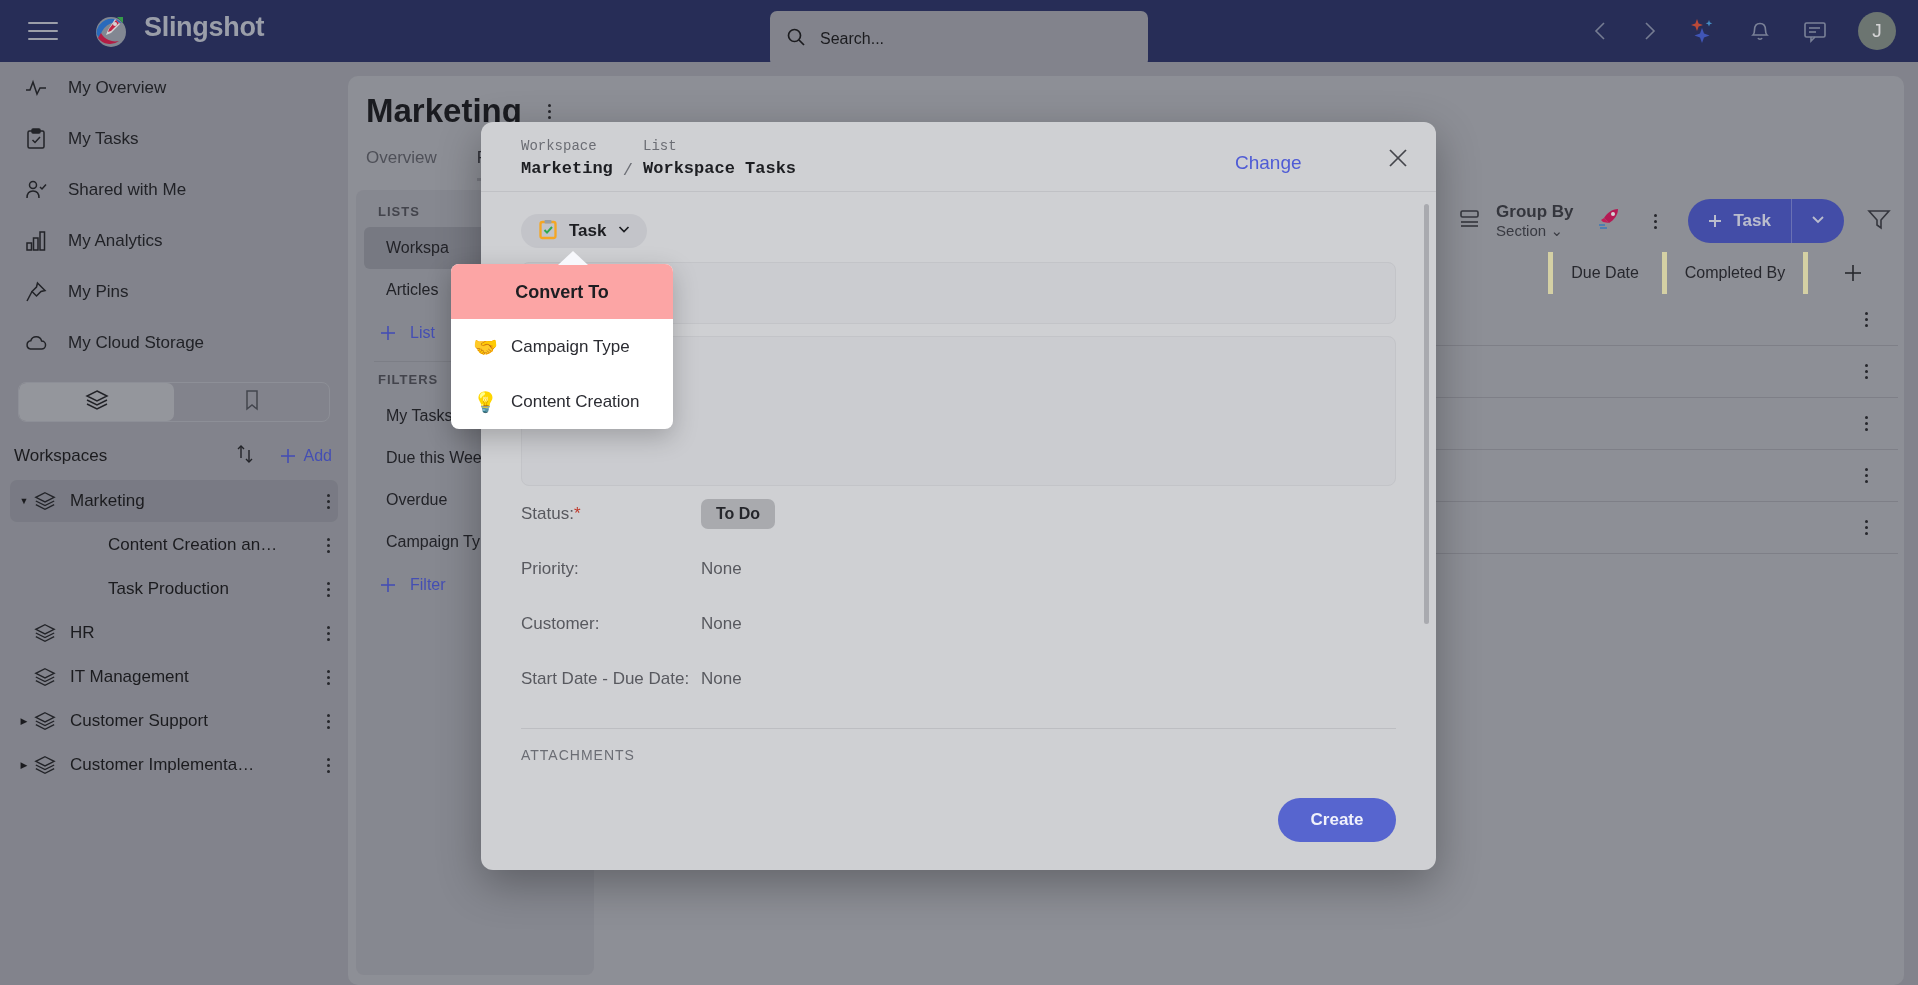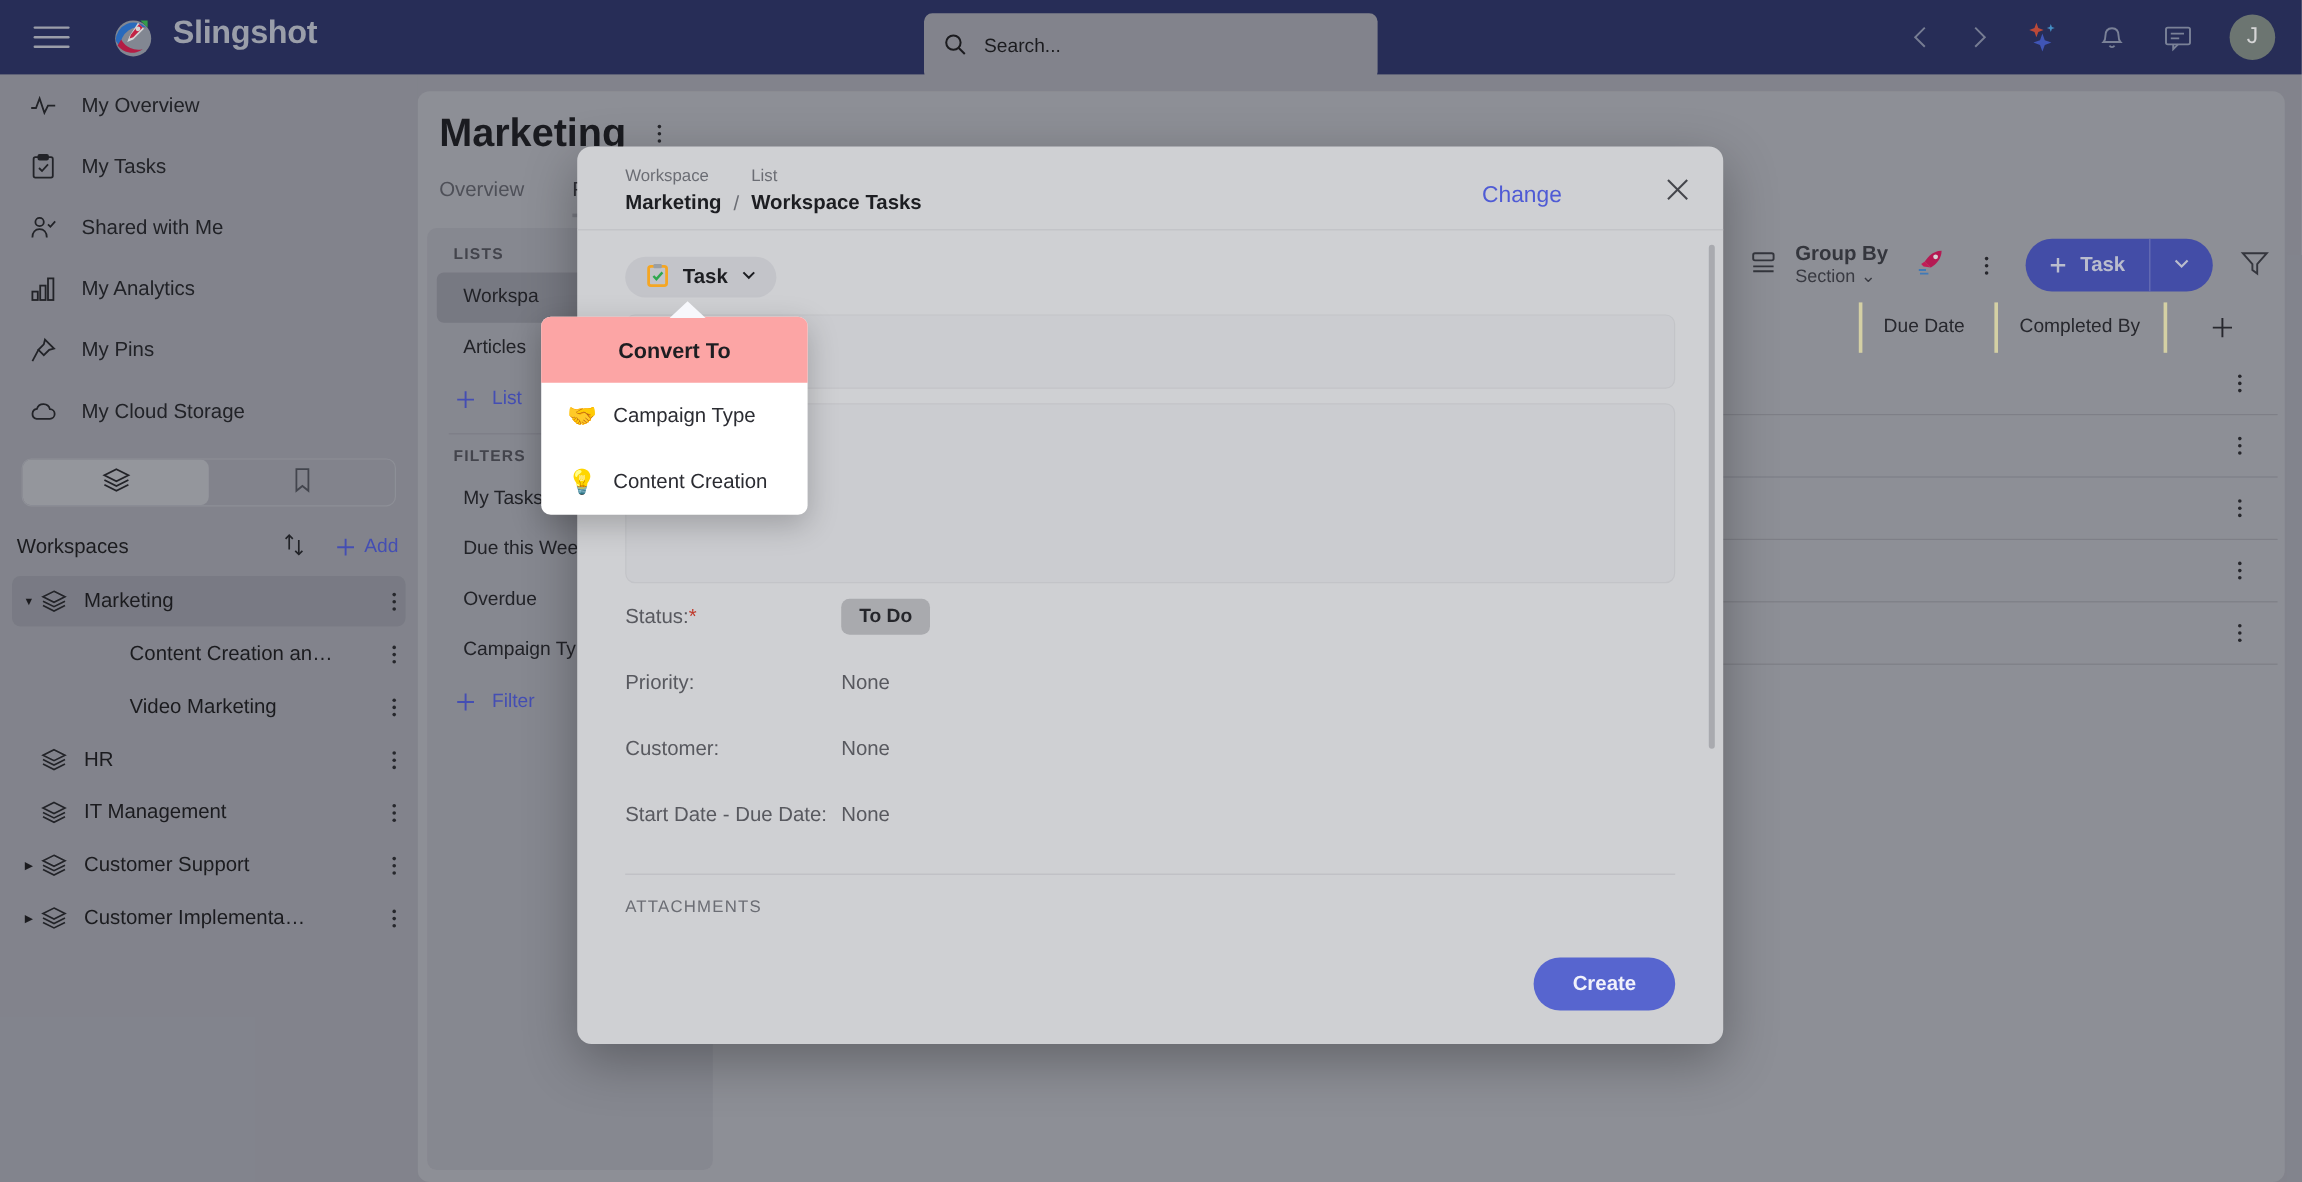--- a/index.html
+++ b/index.html
@@ -117,34 +117,34 @@
     display: flex; align-items: center; background: #4e5ac6; border-radius: 22px;
     height: 44px; cursor: pointer; color: #dfe2f5;
   }
   .btn-task .lbl { display: flex; align-items: center; gap: 10px; padding: 0 20px 0 18px; font-size: 17px; font-weight: bold; }
   .btn-task .split { width: 1px; height: 44px; background: #7d86d6; }
   .btn-task .car { padding: 0 18px; }
   .table-head {
     position: absolute; left: 0; right: 0; top: 62px; height: 42px;
     display: flex; border-bottom: 1px solid #9093 9c;
   }
-  .th { display: flex; align-items: center; font-size: 16px; color: #2b2c32; border-left: 3px solid #fef9c3; padding-left: 18px; height: 42px; }
+  .th { display: flex; align-items: center; font-size: 16px; color: #2b2c32; border-left: 5px solid #fef9c3; padding-left: 18px; height: 42px; }
   .trow { height: 52px; border-bottom: 1px solid #95979f; display: flex; align-items: center; justify-content: flex-end; padding-right: 22px; }
 
   
   .overlay {
     position: absolute; inset: 0; background: rgba(20,22,30,0.18); z-index: 50;
   }
   .modal {
     position: absolute; left: 481px; top: 122px; width: 955px; height: 748px;
     background: #cfd0d3; border-radius: 12px; z-index: 60;
     box-shadow: 0 14px 44px rgba(0,0,0,0.30);
   }
   .modal-head { height: 70px; position: relative; border-bottom: 1px solid #c0c1c5; }
-  .crumbs { position: absolute; left: 40px; top: 14px; display: flex; align-items: flex-start; gap: 0; }
+  .crumbs { position: absolute; left: 40px; top: 14px; display: flex; align-items: flex-start; gap: 0; font-family: Liberation Mono, monospace; }
   .crumb-col { display: flex; flex-direction: column; }
   .crumb-sm { font-size: 14px; color: #6b6d74; line-height: 1.5; }
   .crumb-lg { font-size: 17px; color: #1d1e22; font-weight: bold; line-height: 1.4; }
   .crumb-slash { font-size: 17px; color: #6b6d74; margin: 0 10px 1px 10px; align-self: flex-end; }
   .crumb-change { position: absolute; left: 754px; top: 30px; color: #4f5bd5; font-size: 19px; cursor: pointer; }
   .modal-close { position: absolute; right: 26px; top: 24px; cursor: pointer; }
   .modal-body { position: relative; height: 600px; overflow: hidden; padding: 0 40px; }
   .type-chip {
     display: inline-flex; align-items: center; gap: 10px;
     background: #c3c4c9; border-radius: 20px; height: 34px; padding: 0 16px;
@@ -394,21 +394,21 @@
         <span class="ws-label">Content Creation an…</span>
         <span class="dots-v">
           <i></i>
           <i></i>
           <i></i>
         </span>
       </div>
       <div class="ws-row child">
         <span class="ws-caret"></span>
         <span class="ws-stack"></span>
-        <span class="ws-label">Video Marketing</span>
+        <span class="ws-label">Task Production</span>
         <span class="dots-v">
           <i></i>
           <i></i>
           <i></i>
         </span>
       </div>
       <div class="ws-row">
         <span class="ws-caret"></span>
         <span class="ws-stack">
           <svg width="22" height="22" viewBox="0 0 24 24" fill="none" stroke="#25262b" stroke-width="1.5">

